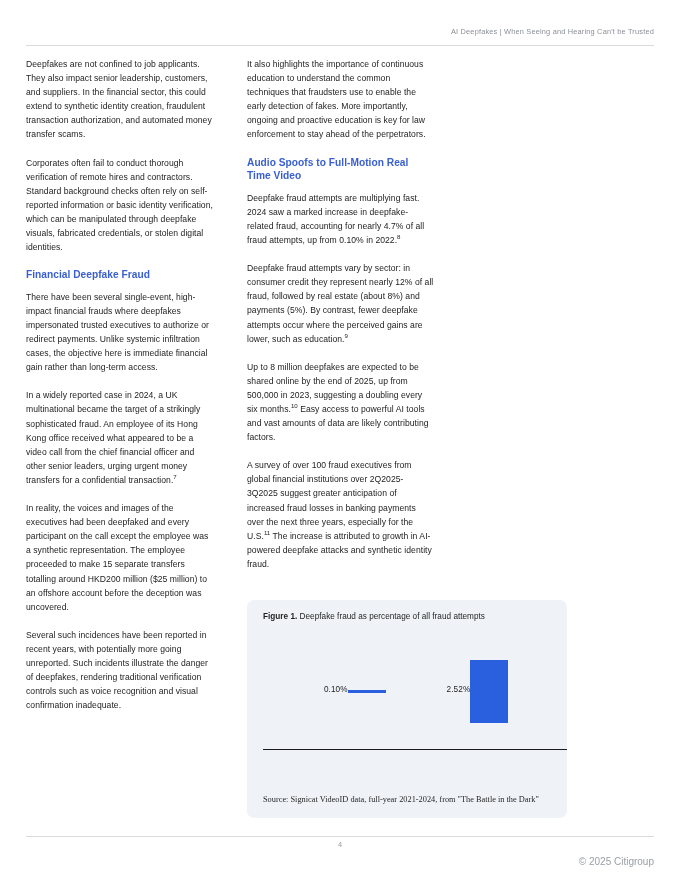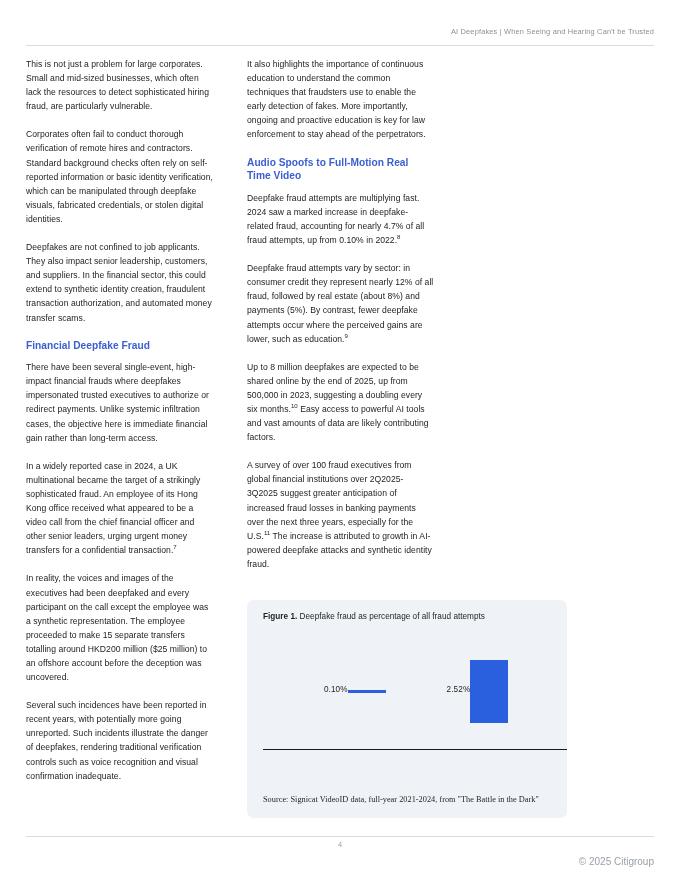--- a/index.html
+++ b/index.html
@@ -200,23 +200,22 @@
 </style>
 </head>
 <body>
 
 <div class="page">
 
   <div class="running-header">AI Deepfakes  |  When Seeing and Hearing Can't be Trusted</div>
   <div class="header-rule"></div>
 
   <div class="col col-left">
-    <p class="para">This is not just a problem for large corporates. Small and mid-sized businesses, which often lack the resources to detect sophisticated hiring fraud, are particularly vulnerable.</p>
+    <p class="para">Deepfakes are not confined to job applicants. They also impact senior leadership, customers, and suppliers. In the financial sector, this could extend to synthetic identity creation, fraudulent transaction authorization, and automated money transfer scams.</p>
     <p class="para">Corporates often fail to conduct thorough verification of remote hires and contractors. Standard background checks often rely on self-reported information or basic identity verification, which can be manipulated through deepfake visuals, fabricated credentials, or stolen digital identities.</p>
-    <p class="para">Deepfakes are not confined to job applicants. They also impact senior leadership, customers, and suppliers. In the financial sector, this could extend to synthetic identity creation, fraudulent transaction authorization, and automated money transfer scams.</p>
 
     <h2 class="section-head">Financial Deepfake Fraud</h2>
 
     <p class="para">There have been several single-event, high-impact financial frauds where deepfakes impersonated trusted executives to authorize or redirect payments. Unlike systemic infiltration cases, the objective here is immediate financial gain rather than long-term access.</p>
 
     <p class="para"><span>In a widely reported case in 2024, a UK multinational became the target of a strikingly sophisticated fraud. An employee of its Hong Kong office received what appeared to be a video call from the chief financial officer and other senior leaders, urging urgent money transfers for a confidential transaction.</span><sup>7</sup></p>
 
     <p class="para">In reality, the voices and images of the executives had been deepfaked and every participant on the call except the employee was a synthetic representation. The employee proceeded to make 15 separate transfers totalling around HKD200 million ($25 million) to an offshore account before the deception was uncovered.</p>
     <p class="para">Several such incidences have been reported in recent years, with potentially more going unreported. Such incidents illustrate the danger of deepfakes, rendering traditional verification controls such as voice recognition and visual confirmation inadequate.</p>
   </div>

